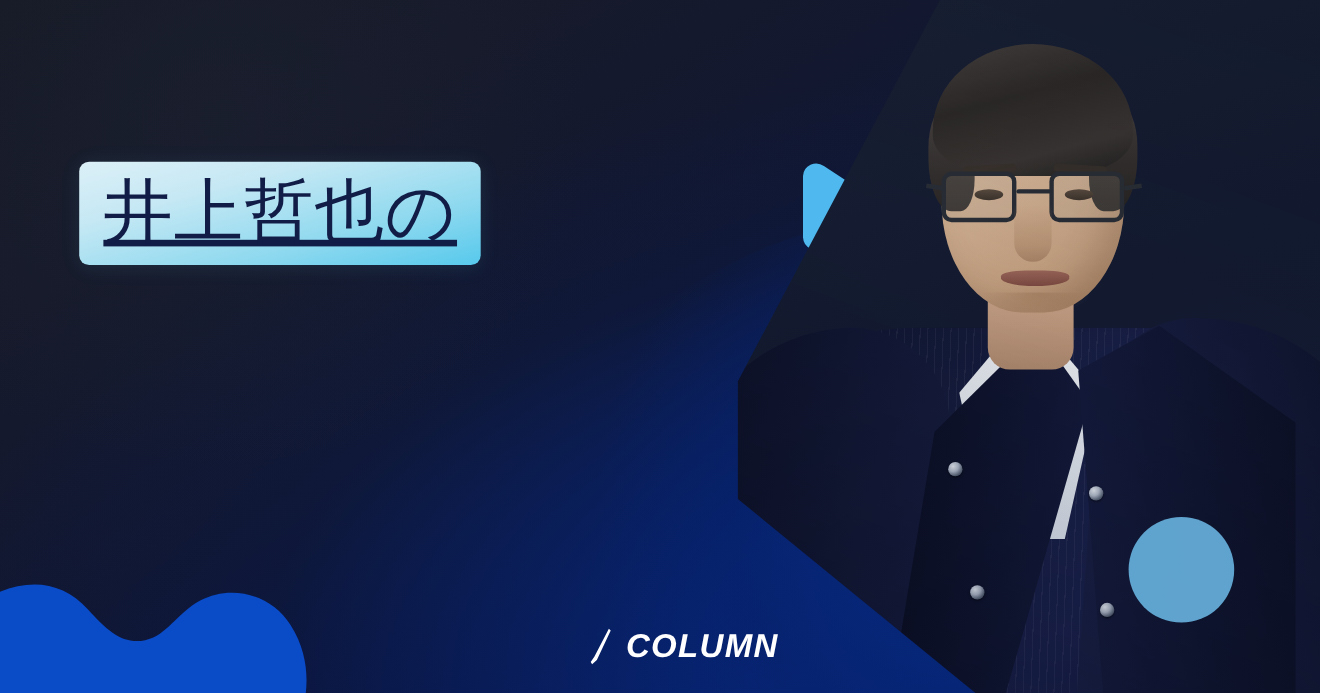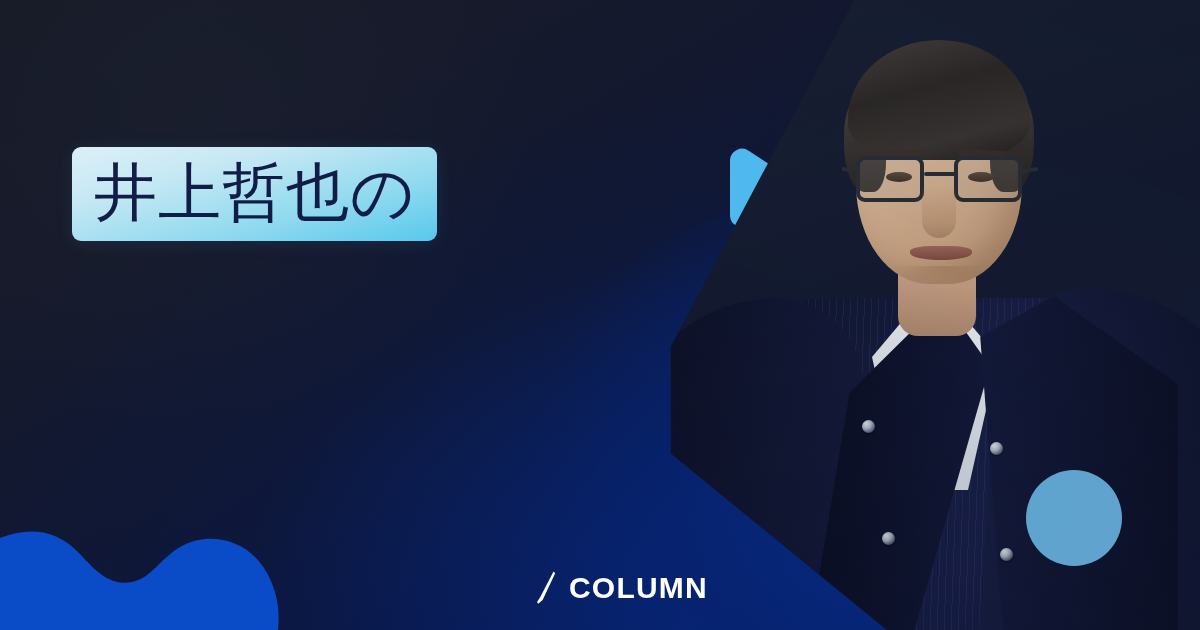--- a/index.html
+++ b/index.html
@@ -42,20 +42,21 @@
     background:linear-gradient(165deg,#dcf0f7 0%,#c5e8f4 30%,#8fd9ef 68%,#57c9ec 100%);
     box-shadow:0 2px 18px rgba(90,200,235,.10);
   }
   .badge-text{
     display:block;
     font-family:"DejaVu Sans","Liberation Sans",sans-serif;
     font-size:63px; line-height:1.02;
     letter-spacing:1px;
     color:#111c47; font-weight:400;
     white-space:nowrap;
+    text-decoration:underline;
   }
 
   .title{
     margin-top:48px;
     color:#bfe2fb;
     font-size:68px;
     line-height:1.16;
     font-weight:400;
     letter-spacing:-.5px;
     white-space:pre-line;
@@ -65,20 +66,21 @@
   
   .logo{
     position:absolute; left:534px; bottom:24px;
     display:flex; align-items:center; gap:13px;
   }
   .logo-pen{ display:block; }
   .logo-word{
     color:#ffffff;
     font-size:30px;
     font-weight:700;
+    font-style:italic;
     letter-spacing:1.2px;
   }
 
   
   .art{ position:absolute; right:0; top:0; width:560px; height:630px; }
 
   .panel-diamond{
     position:absolute;
     left:120px; top:112px;
     width:400px; height:400px;

